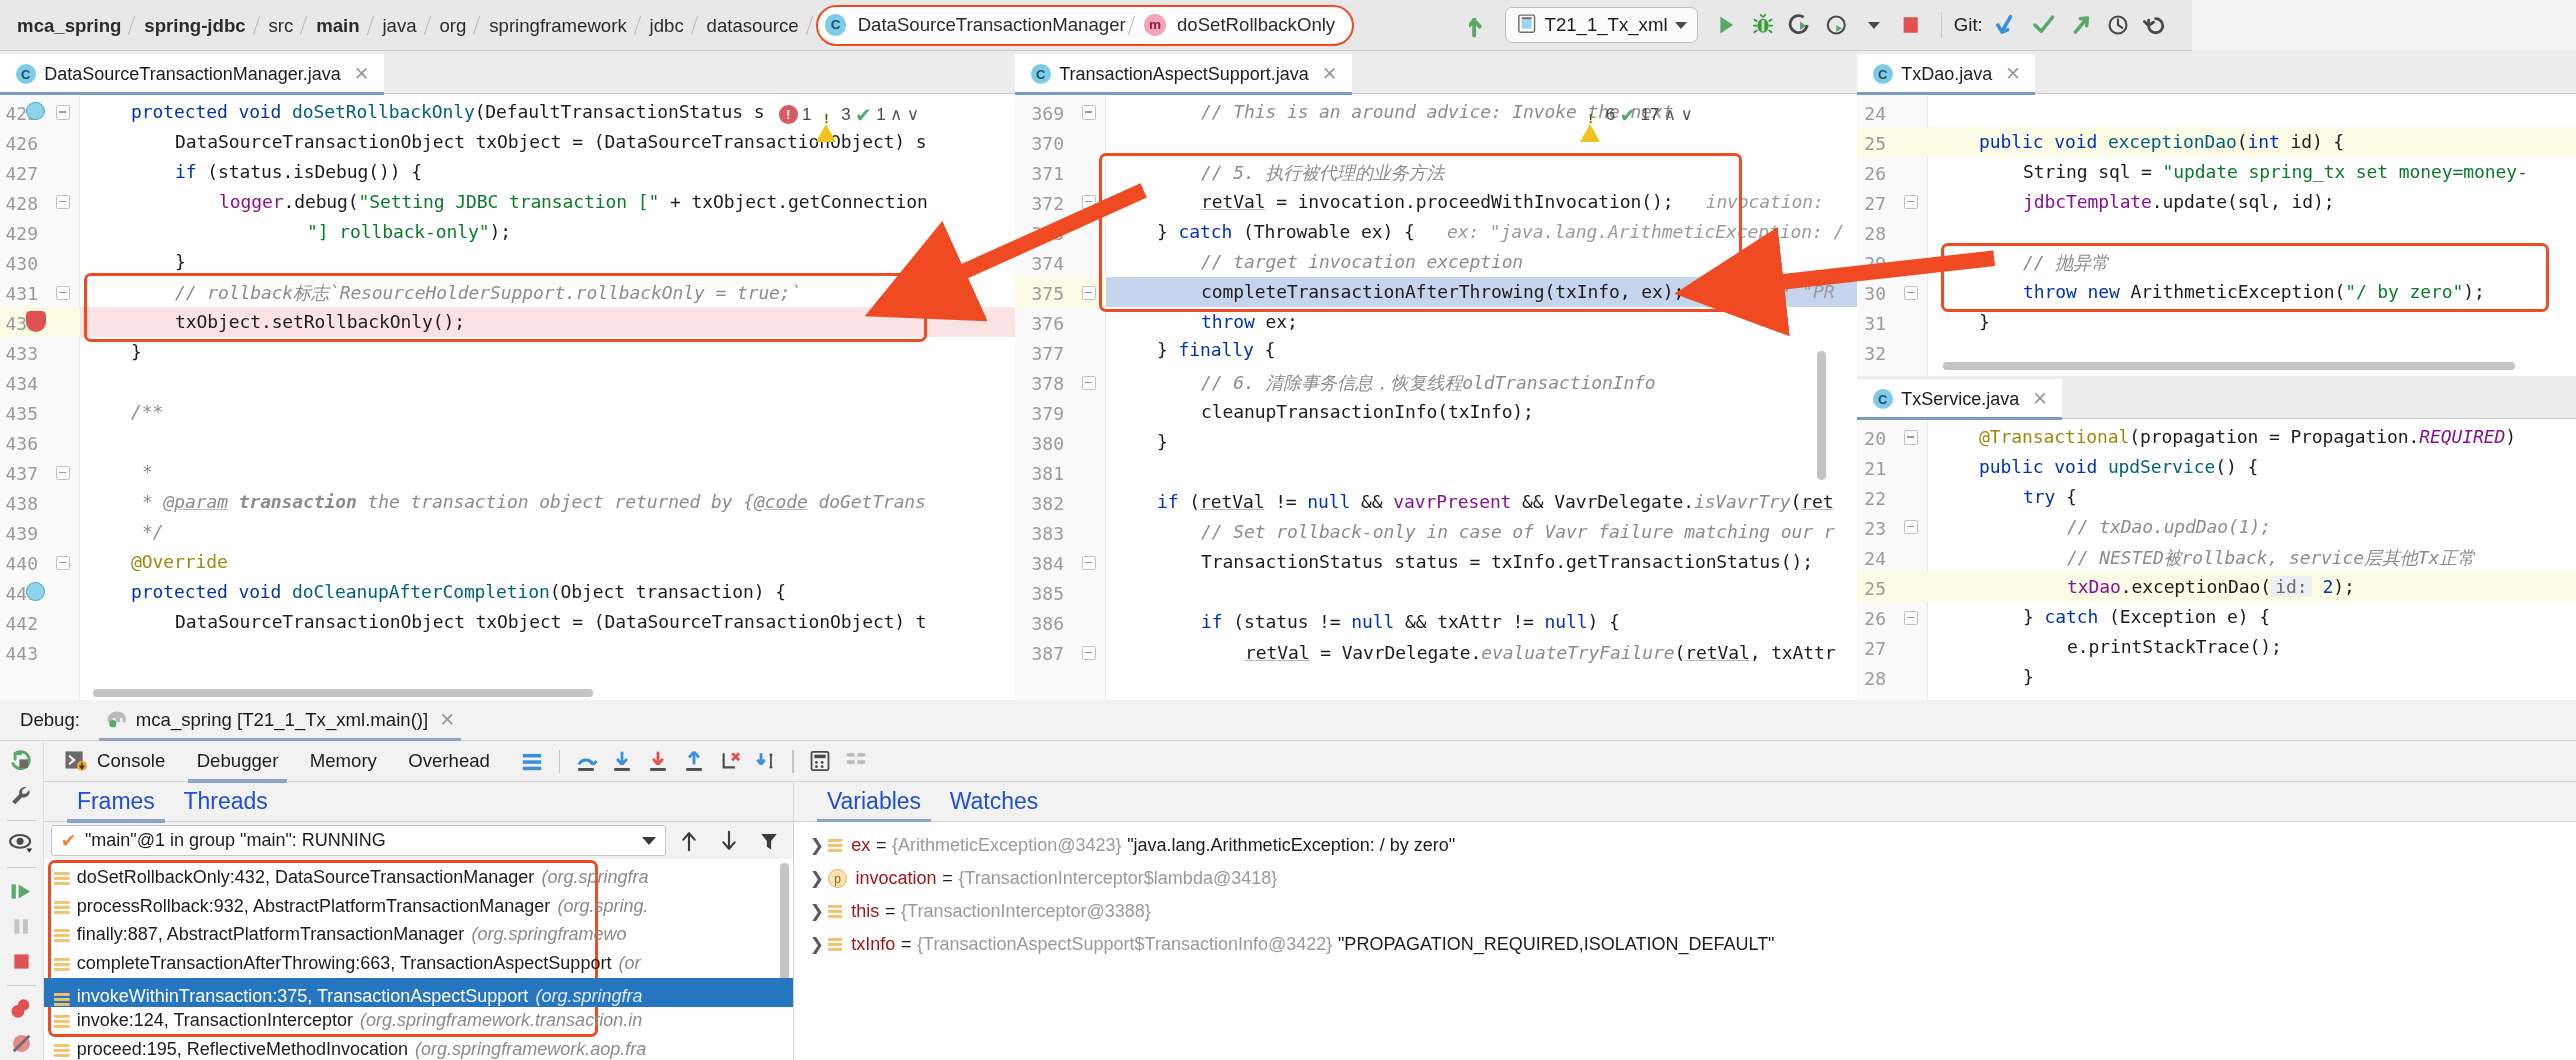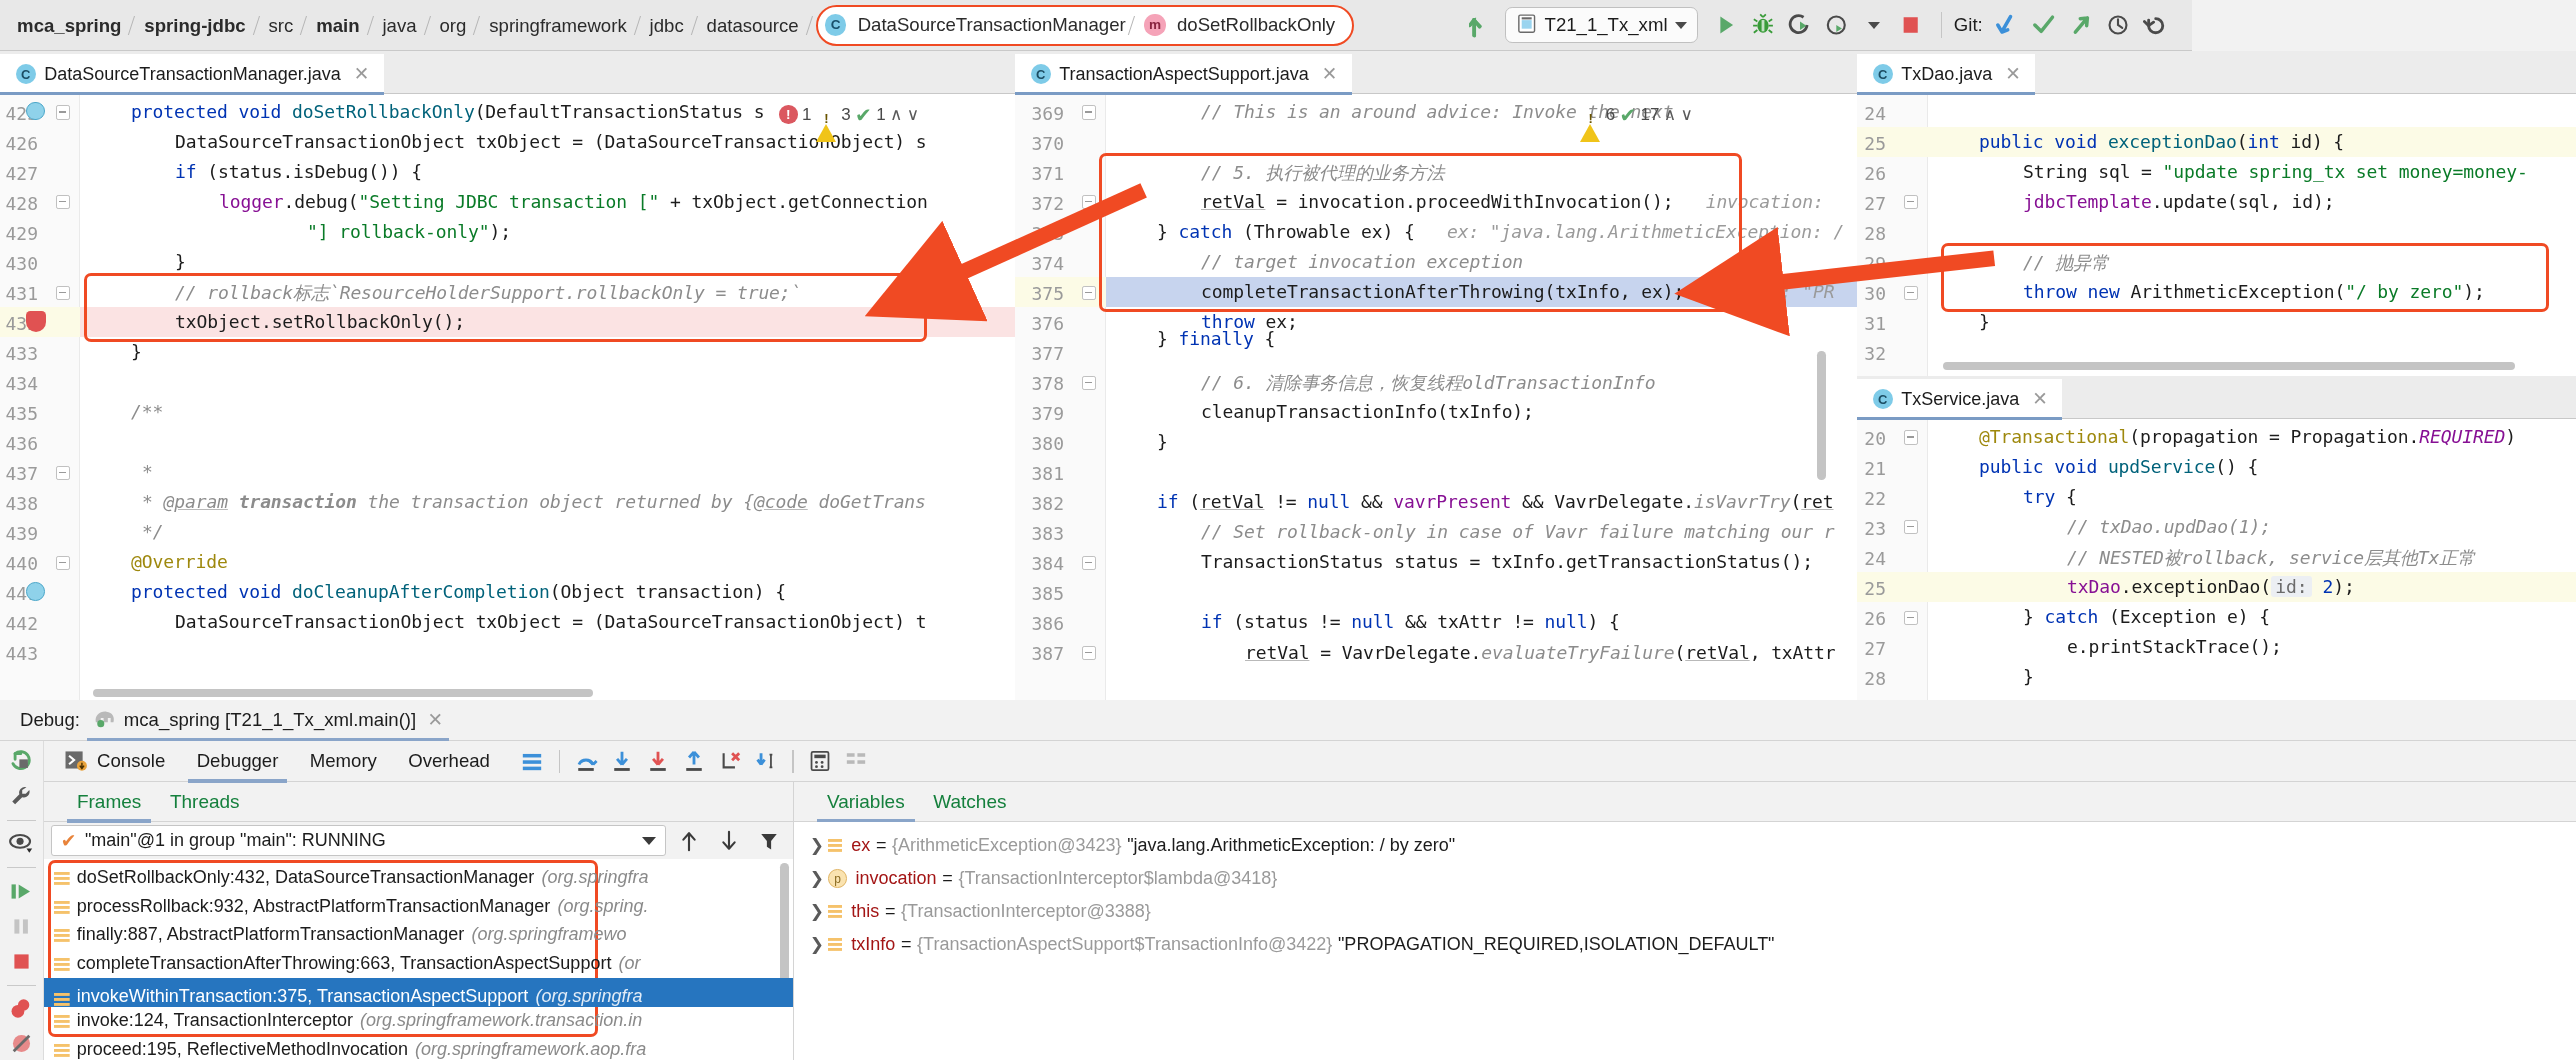--- a/index.html
+++ b/index.html
@@ -142,21 +142,21 @@
 
   
   .redbox { position: absolute; border: 3.6px solid #f04a23; border-radius: 7.1px; pointer-events: none; }
 
   
   .arrows { position:absolute; left:0; top:0; width: 2576px; height: 1061px; pointer-events:none; }
 
   
   .debugpanel { position: absolute; left: 0; top: 700px; width: 2576px; height: 360px; background: #f2f2f2; }
   .dbg-titlerow { height: 41px; display: flex; align-items: center; padding-left: 20px; border-bottom: 1.4px solid #d4d4d4; background:#f2f2f2; }
-  .dbg-title { font-size: 18.6px; color: #1c1c1c; margin-right: 7px; }
+  .dbg-title { font-size: 18.6px; color: #1c1c1c; margin-right: 19px; }
   .dbg-session {
     display: flex; align-items: center; gap: 7.1px; font-size: 18.6px; color: #1c1c1c;
     position: relative; height: 41px; padding: 0 5.7px;
   }
   .dbg-session::after { content:''; position:absolute; left:0; right:0; bottom:-1.4px; height:3.6px; background:#8aa5c9; }
   .elephant { font-size: 18.6px; }
   .sess-x { color: #9a9a9a; font-size: 18.6px; margin-left: 4.3px; }
 
   .dbg-body { position: absolute; left: 0; top: 41px; right: 0; bottom: 0; display: flex; }
   .dbg-sidetools { width: 44px; background: #f2f2f2; display: flex; flex-direction: column; align-items: center; padding-top: 4.3px; gap: 2.9px; border-right: 0.7px solid #dcdcdc;}
@@ -167,21 +167,21 @@
   .dbg-tabs { height: 41px; display: flex; align-items: center; gap: 0; background: #f2f2f2; border-bottom: 1.4px solid #d4d4d4; padding-left: 4.3px;}
   .dtab { font-size: 18.6px; color: #1c1c1c; padding: 0 15.7px; height: 41px; display:flex; align-items:center; position: relative; }
   .dtab.active::after { content:''; position:absolute; left:7.1px; right:7.1px; bottom:-1.4px; height:3.6px; background:#8aa5c9; }
   .dtab-ico { width: 26px; height: 23px; margin-right: 7.1px; display:flex; align-items:center; }
   .dbg-tools { display:flex; align-items:center; gap: 2.9px; margin-left: 10px; }
   .dt-ico { width: 33px; height: 31px; display:flex; align-items:center; justify-content:center; }
 
   .dbg-split { flex: 1; display: flex; }
   .frames-col { width: 750px; display: flex; flex-direction: column; border-right: 1.4px solid #d4d4d4; }
   .ft-row { height: 40px; display: flex; align-items: center; padding-left: 18.6px; border-bottom: 1.4px solid #d4d4d4;}
-  .ftab { font-size: 19px; color: #15803d; padding: 0 14.3px; height: 40px; display:flex; align-items:center; position:relative; }
+  .ftab { font-size: 23px; color: #1d4ed8; padding: 0 14.3px; height: 40px; display:flex; align-items:center; position:relative; }
   .ftab.active::after { content:''; position:absolute; left:4.3px; right:4.3px; bottom:-1.4px; height:3.6px; background:#8aa5c9; }
 
   .thread-row { height: 37px; display: flex; align-items: center; padding: 0 7.1px; gap: 7.1px; background:#f2f2f2;}
   .thread-select {
     flex: 1; display: flex; align-items: center; gap: 8.6px;
     border: 1.4px solid #c5c5c5; border-radius: 2.9px; background: #fff; height: 31px; padding: 0 8.6px;
     font-size: 18px; color: #1c1c1c;
   }
   .th-caret { margin-left: auto; width:0;height:0;border-left:7.1px solid transparent;border-right:7.1px solid transparent;border-top:8.6px solid #3a3a3a; }
 
@@ -455,21 +455,21 @@
           </div>
         <div class="codelines wide" id="mid-lines">
             <div class="cline" style="top: 7.1px; left: 95px;"><span class="cmt">// This is an around advice: Invoke the next</span></div>
             <div class="cline" style="top: 67px; left: 95px;"><span class="cmt">// 5. 执行被代理的业务方法</span></div>
             <div class="cline" style="top: 97px; left: 95px;"><span class="ulne">retVal</span> = invocation.proceedWithInvocation();<span class="hint">   invocation: </span></div>
             <div class="cline" style="top: 127px; left: 51px;">} <span class="kw">catch</span> (Throwable ex) {<span class="hint">   ex: "java.lang.ArithmeticException: /</span></div>
             <div class="cline" style="top: 157px; left: 95px;"><span class="cmt">// target invocation exception</span></div>
             <div class="rowhl hl-exec" style="top: 183px; left: 0px;"></div>
             <div class="cline" style="top: 187px; left: 95px;">completeTransactionAfterThrowing(txInfo, ex);<span class="hint">   txInfo: "PR</span></div>
             <div class="cline" style="top: 217px; left: 95px;"><span class="kw">throw</span> ex;</div>
-            <div class="cline" style="top: 234px; left: 51px;">} <span class="kw">finally</span> {</div>
+            <div class="cline" style="top: 245px; left: 51px;">} <span class="kw">finally</span> {</div>
             <div class="cline" style="top: 277px; left: 95px;"><span class="cmt">// 6. 清除事务信息，恢复线程oldTransactionInfo</span></div>
             <div class="cline" style="top: 307px; left: 95px;">cleanupTransactionInfo(txInfo);</div>
             <div class="cline" style="top: 337px; left: 51px;">}</div>
             <div class="cline" style="top: 367px; left: 7.1px;"></div>
             <div class="cline" style="top: 397px; left: 51px;"><span class="kw">if</span> (<span class="ulne">retVal</span> != <span class="kw">null</span> &amp;&amp; <span class="fld">vavrPresent</span> &amp;&amp; VavrDelegate.<span class="cmt">isVavrTry</span>(<span class="ulne">ret</span></div>
             <div class="cline" style="top: 427px; left: 95px;"><span class="cmt">// Set rollback-only in case of Vavr failure matching our r</span></div>
             <div class="cline" style="top: 457px; left: 95px;">TransactionStatus status = txInfo.getTransactionStatus();</div>
             <div class="cline" style="top: 487px; left: 7.1px;"></div>
             <div class="cline" style="top: 517px; left: 95px;"><span class="kw">if</span> (status != <span class="kw">null</span> &amp;&amp; txAttr != <span class="kw">null</span>) {</div>
             <div class="cline" style="top: 548px; left: 139px;"><span class="ulne">retVal</span> = VavrDelegate.<span class="cmt">evaluateTryFailure</span>(<span class="ulne">retVal</span>, txAttr</div>

